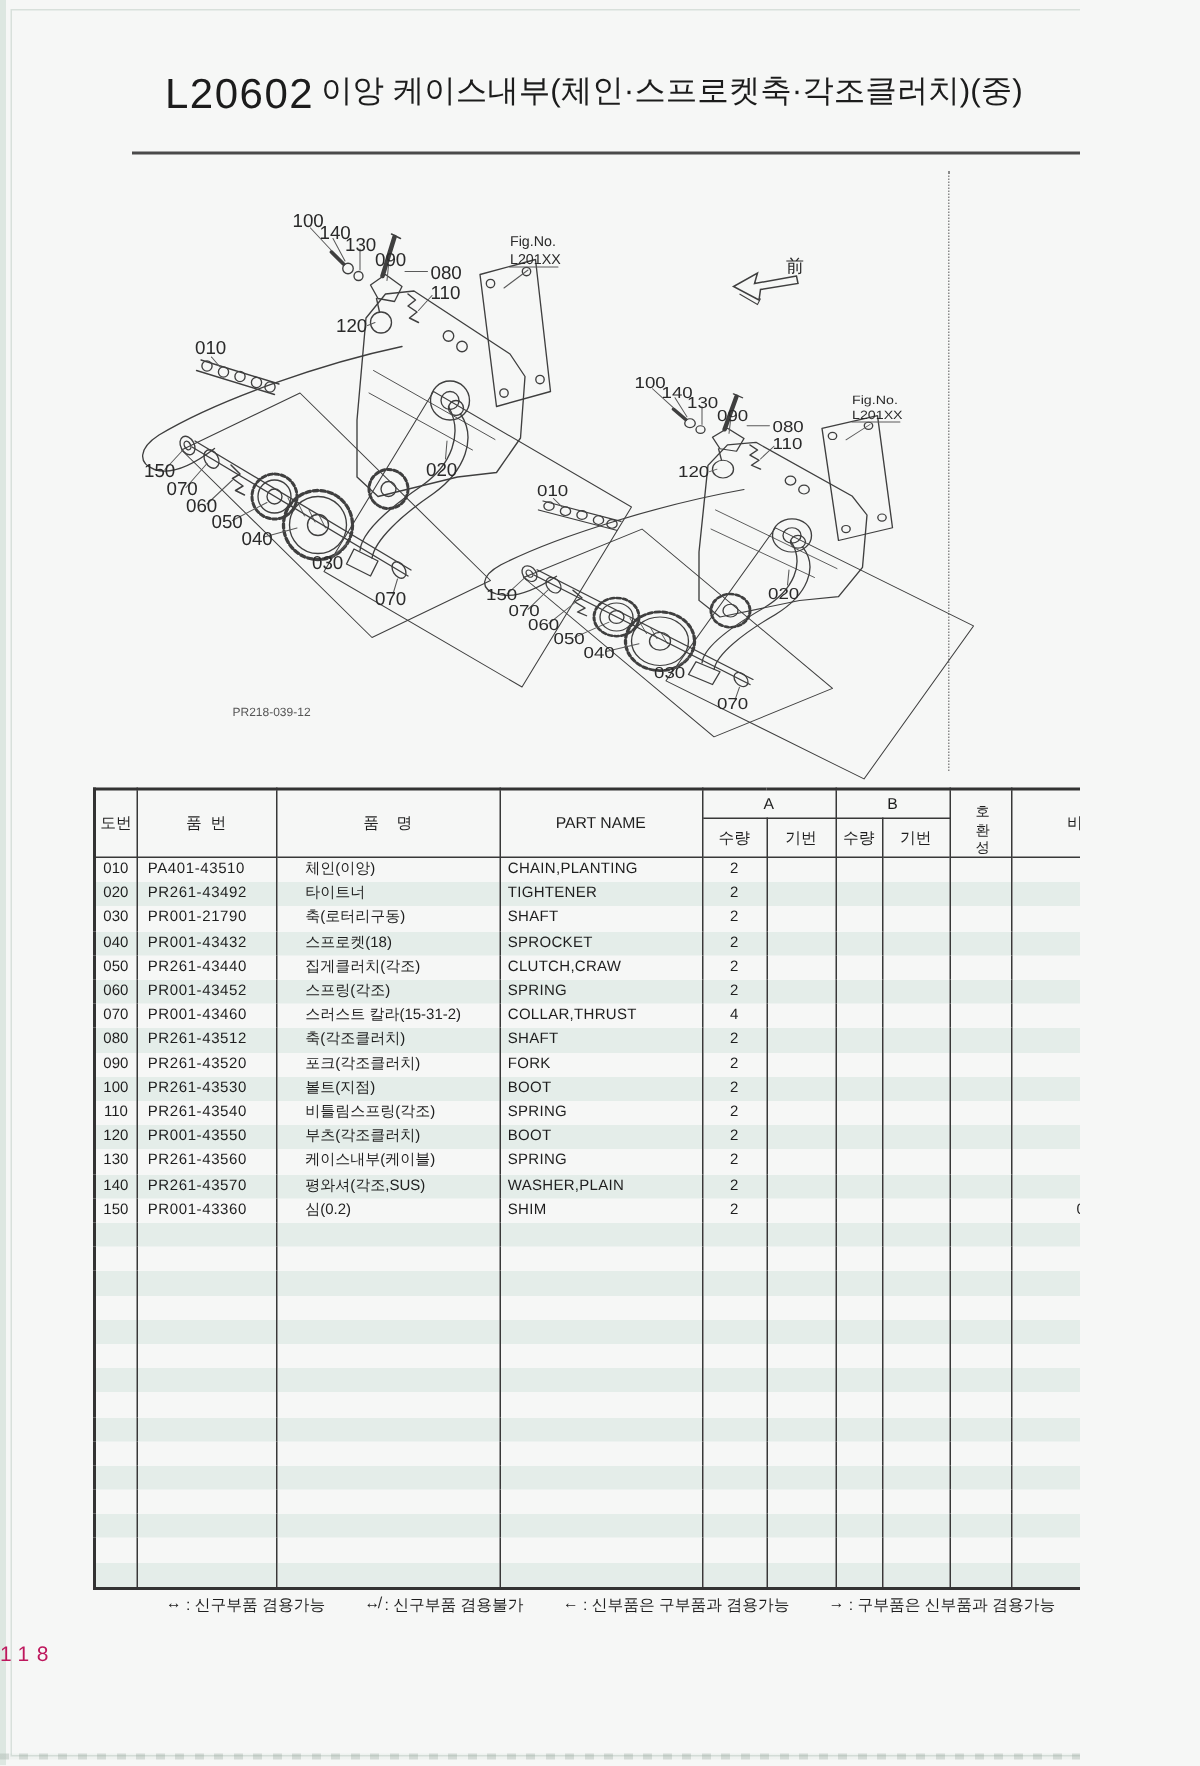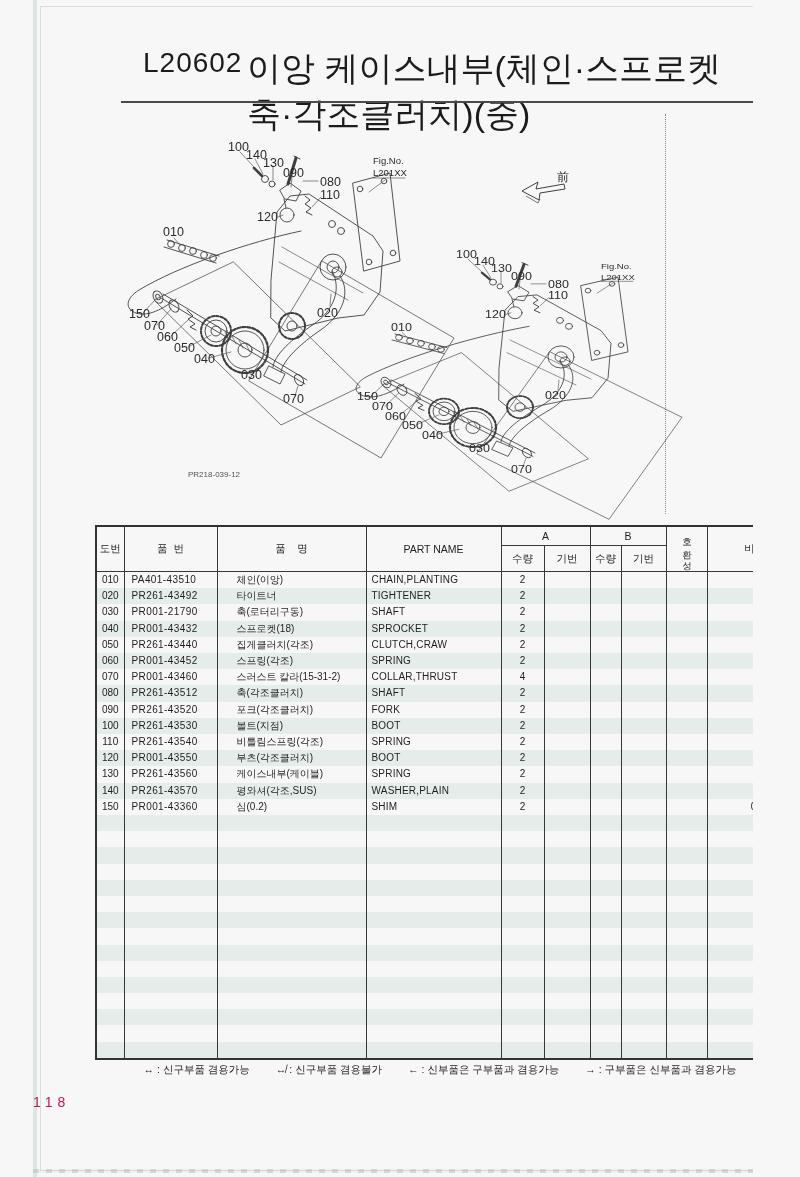--- a/index.html
+++ b/index.html
@@ -1,26 +1,26 @@
 <!DOCTYPE html>
 <html><head>
 <meta charset="utf-8">
 <style>
   html,body{margin:0;padding:0;background:#f6f7f6;}
   #page{position:relative;width:720px;height:1177px;background:#f6f7f6;overflow:hidden;
-        font-family:"Liberation Sans","DejaVu Sans",sans-serif;color:#222;margin-left:33px;}
+        font-family:"Liberation Sans","DejaVu Sans",sans-serif;color:#222;}
   .abs{position:absolute;}
   
   .edge-left{left:0;top:0;width:4px;height:1177px;background:#dde7e1;}
   .edge-bottom{left:0;top:1169px;width:800px;height:4px;
      background:repeating-linear-gradient(90deg,#b6c1ba 0 6px,#e9eeea 6px 13px);opacity:.55;}
   .scan-border{left:7px;top:6px;width:784px;height:1163px;border:1px solid rgba(140,165,150,.28);pointer-events:none;}
   
   .code{left:110px;top:47px;font-size:28px;letter-spacing:1px;color:#1c1c1c;}
-  .title-ko{left:214px;top:46px;font-size:34px;color:#1c1c1c;}
+  .title-ko{left:214px;top:46px;font-size:21px;color:#1c1c1c;}
   .title-en{left:224px;top:80px;font-size:17px;letter-spacing:.3px;color:#1c1c1c;}
   .title-rule{left:88px;top:101px;width:684px;height:2px;background:#4a4a4a;}
   
   .dotted-divider{left:632px;top:114px;height:400px;width:0;border-left:1.5px dotted #8a8a8a;}
   .model-note{left:656px;top:526px;font-size:11px;letter-spacing:.5px;color:#0369a1;}
   svg.diagram{position:absolute;left:85px;top:110px;pointer-events:none;}
   svg text{font-family:"Liberation Sans","DejaVu Sans",sans-serif;}
   
   .tbl-wrap{left:62px;top:525px;}
   table{border-collapse:collapse;table-layout:fixed;width:713px;border:2px solid #333;}

